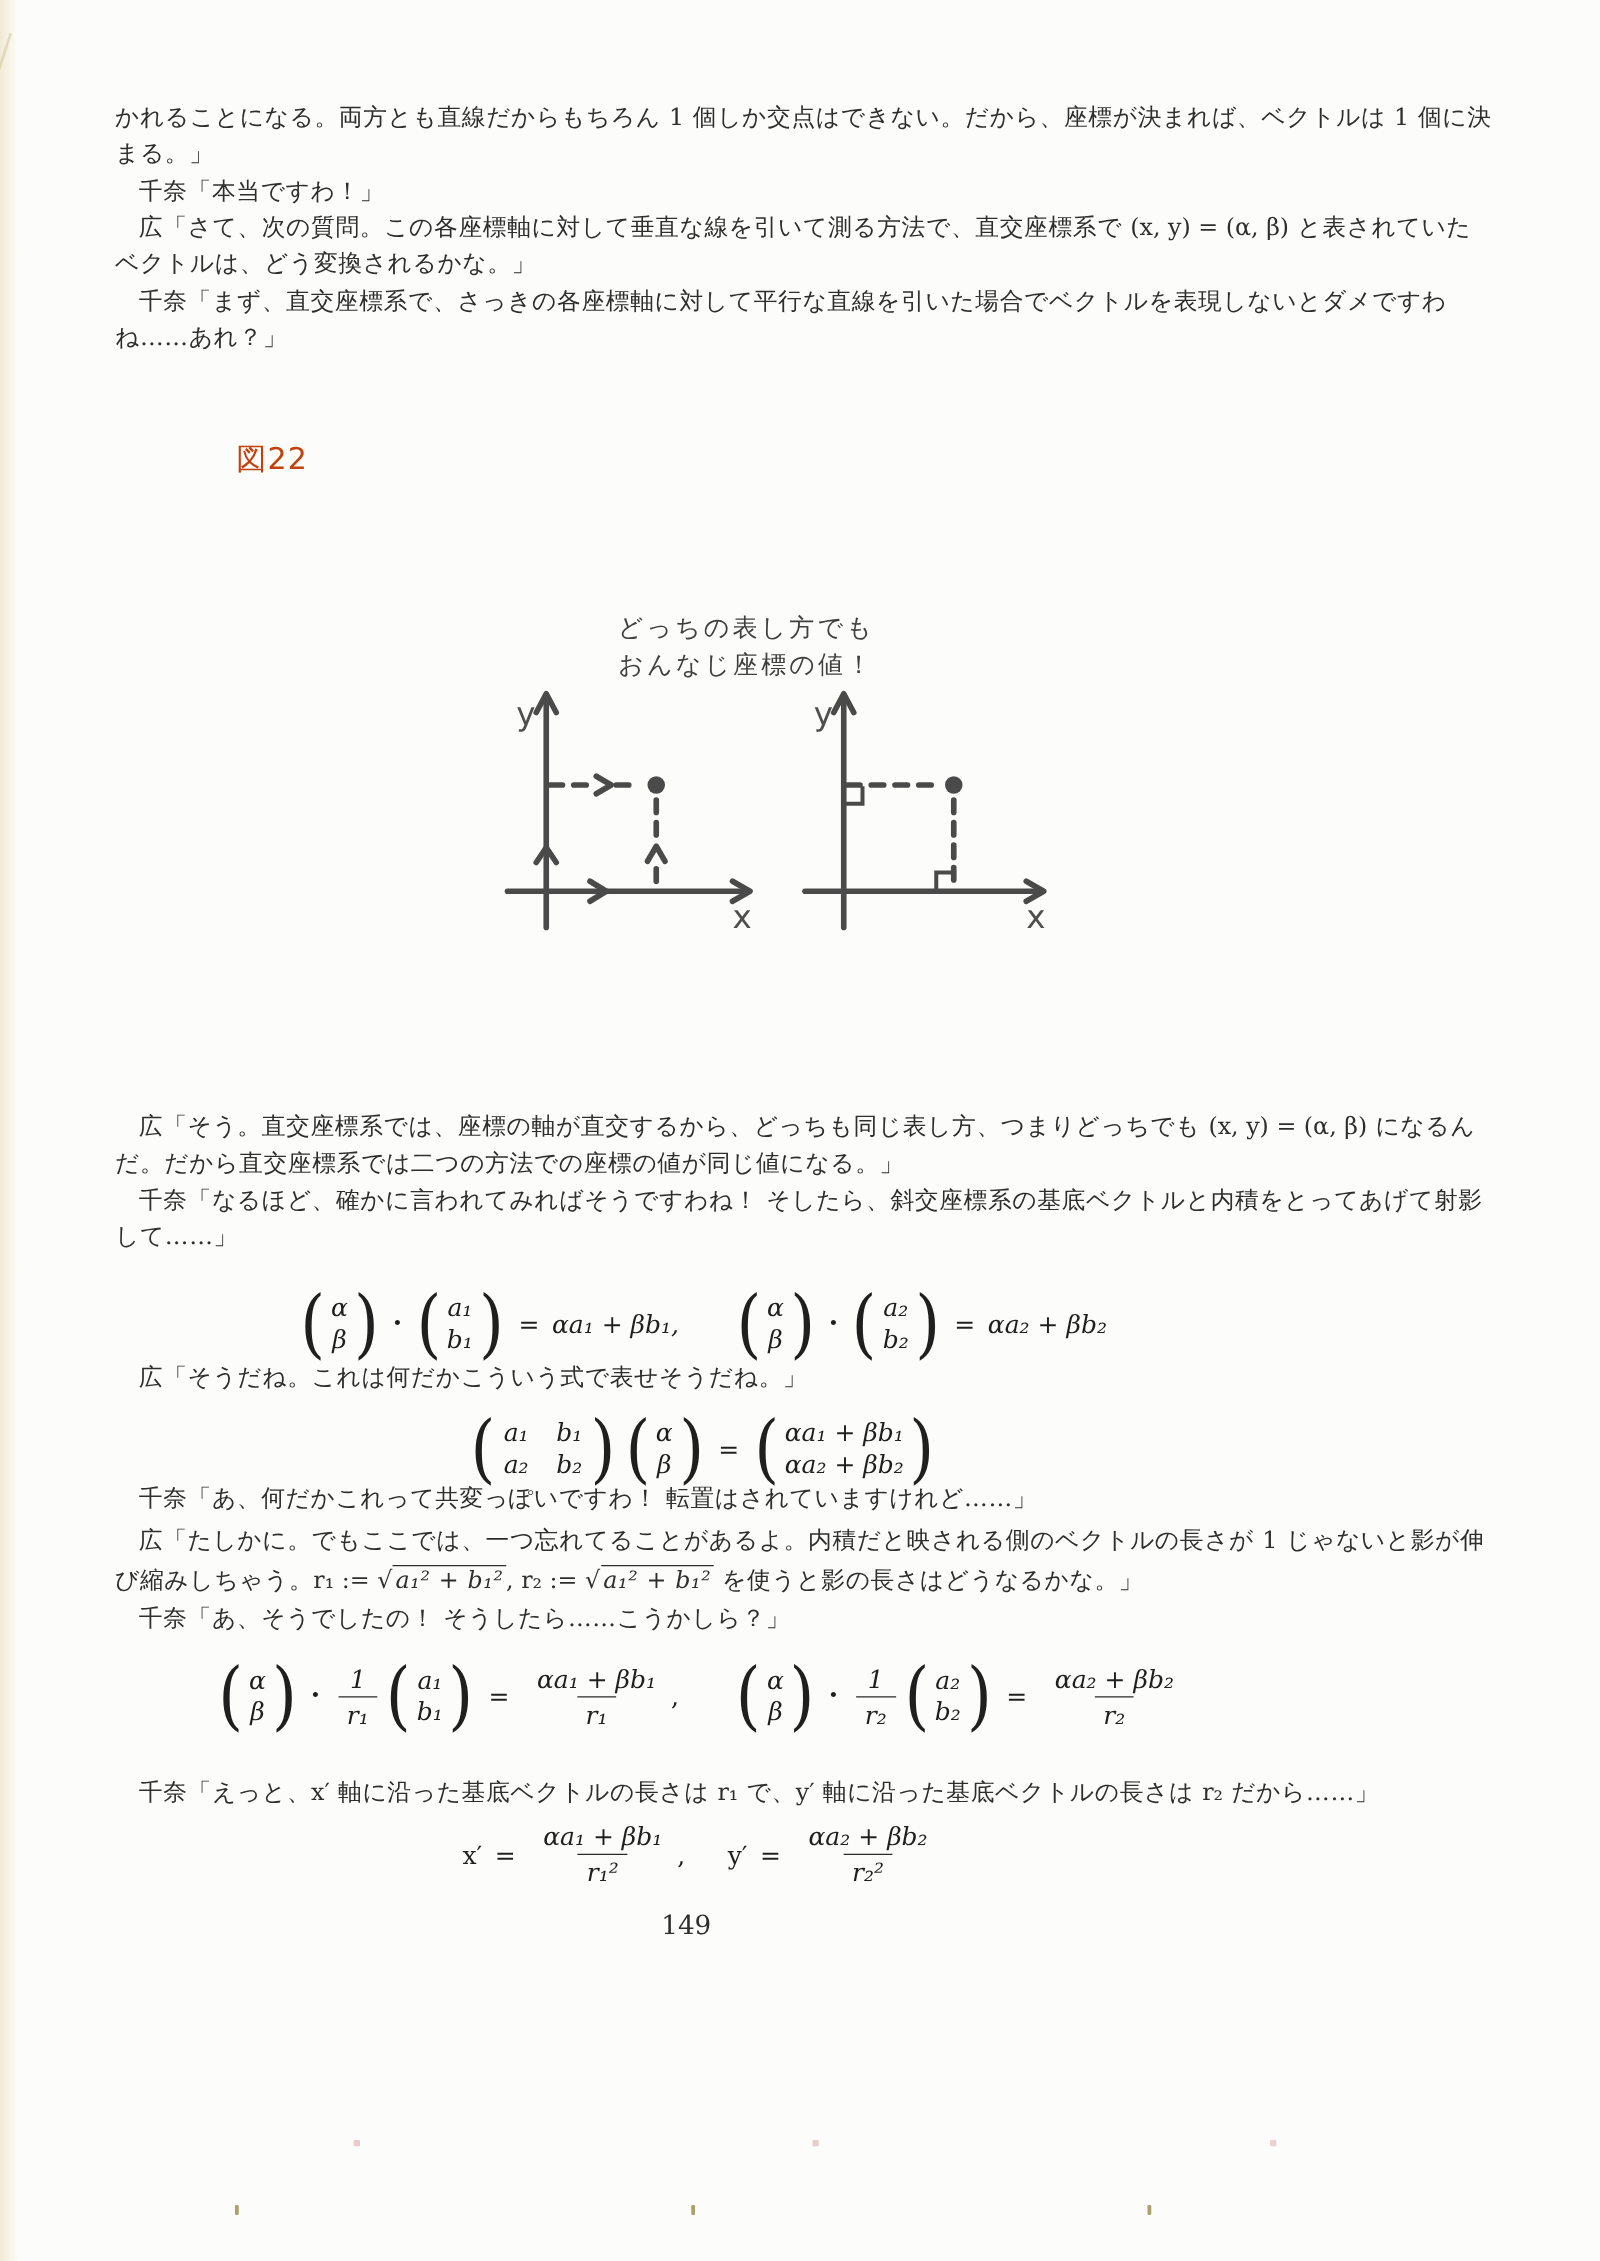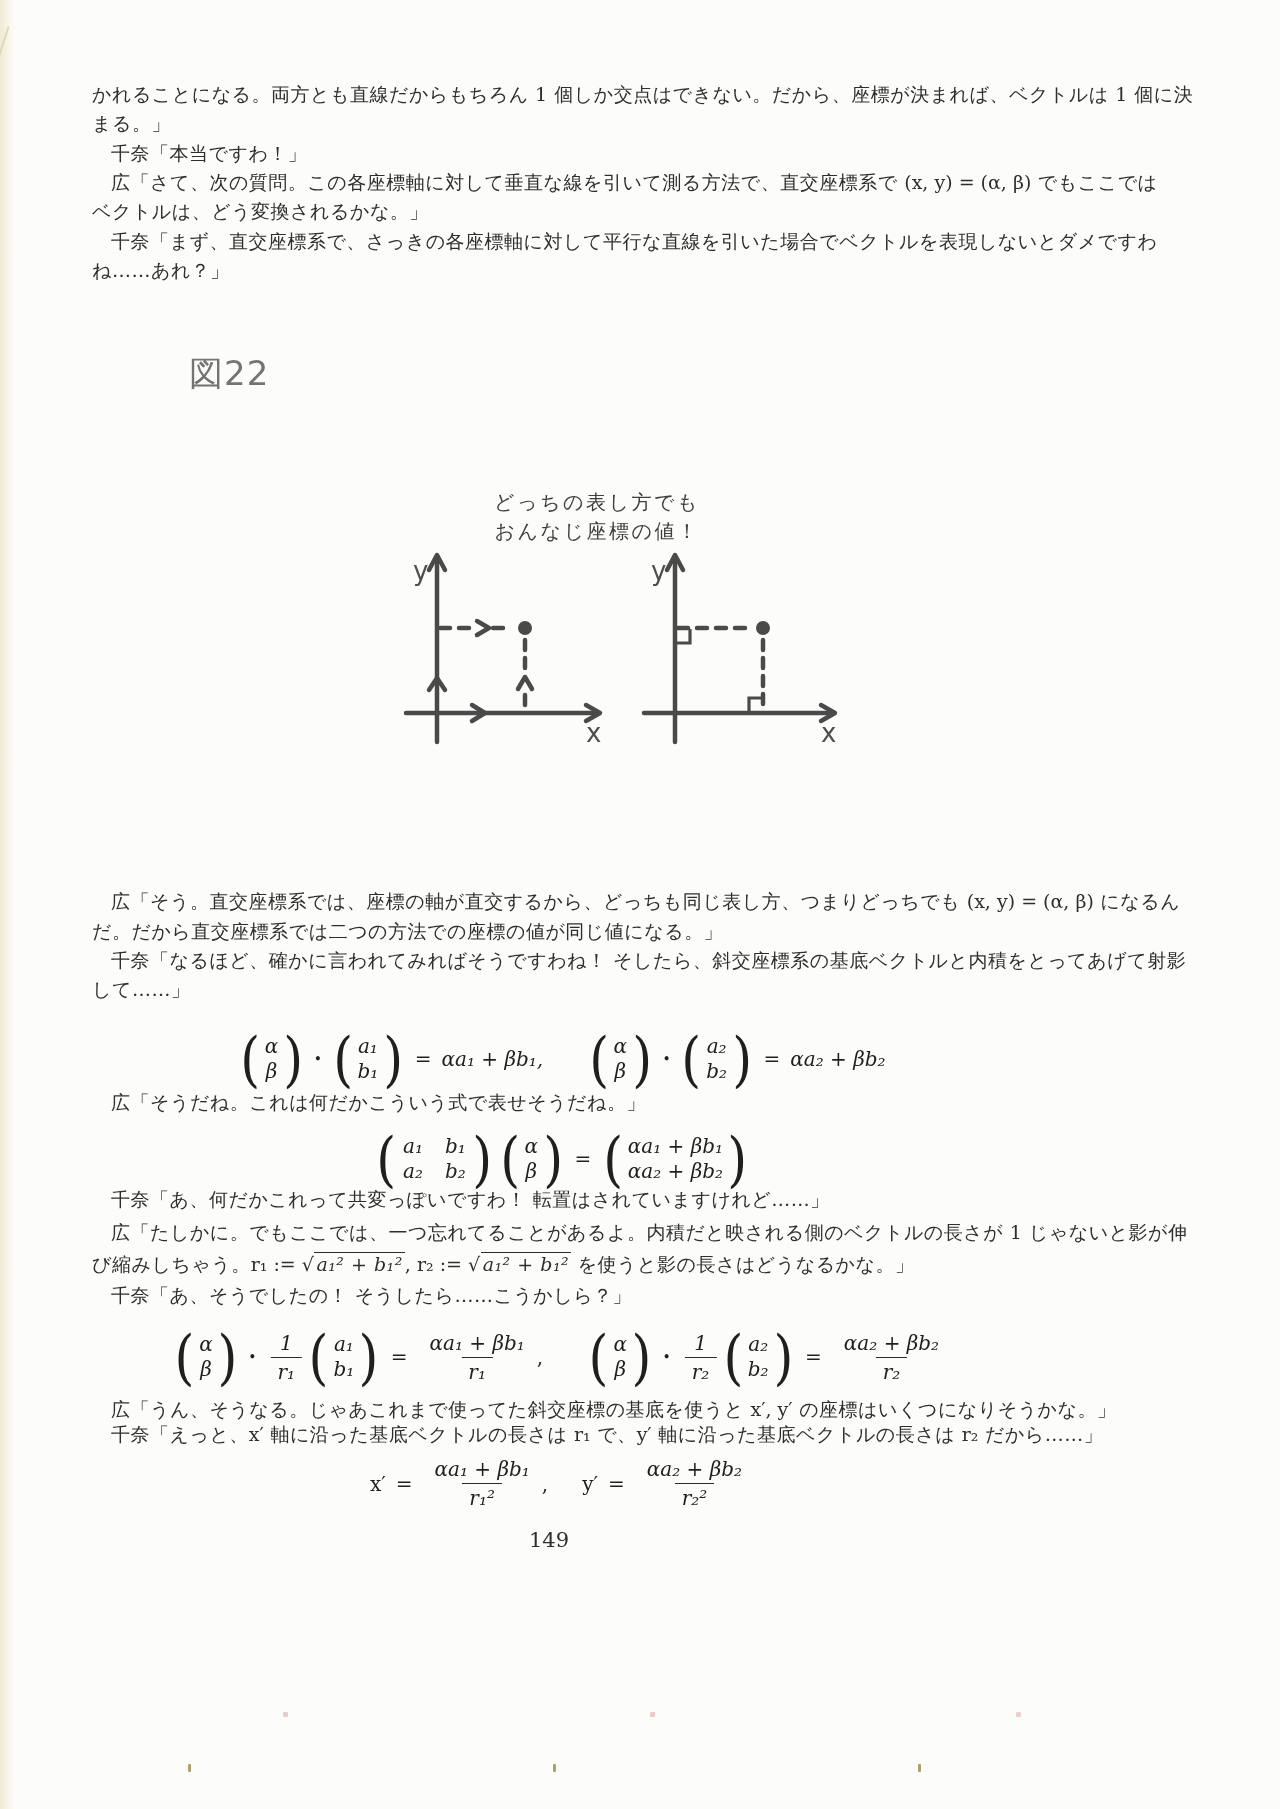--- a/index.html
+++ b/index.html
@@ -10,21 +10,21 @@
         background:linear-gradient(90deg,#f0ead5 0%,#f8f5e9 55%,rgba(255,255,255,0) 100%);}
   .corner-mark{position:absolute;left:2px;top:28px;width:14px;height:34px;
         border-left:2px solid #cfc49a;transform:rotate(18deg);opacity:.55;}
   
   .ln{position:absolute;left:92px;white-space:nowrap;color:#2e2e2e;
       font-size:19px;line-height:27px;letter-spacing:0.5px;text-align:center;}
   .ind{left:111px;}
   .m{letter-spacing:0;}
   
   .fig-label{position:absolute;left:189px;top:351px;font-family:"DejaVu Sans","Liberation Sans",sans-serif;
-      font-size:34px;color:#737373;letter-spacing:1px;}
+      font-size:24px;color:#c2410c;letter-spacing:1px;}
   .cap{position:absolute;left:597px;transform:translateX(-50%);white-space:nowrap;
       font-family:Liberation Mono, monospace;font-size:20px;color:#3f3f3f;letter-spacing:2.5px;}
   .diagram{position:absolute;}
   
   .formula{position:absolute;left:562px;transform:translateX(-50%);display:flex;align-items:center;
       color:#1f1f1f;font-size:20px;white-space:nowrap;}
   .vec{display:inline-flex;align-items:center;}
   .paren{font-size:60px;line-height:58px;font-weight:400;color:#1f1f1f;transform:scaleX(.85);}
   .col{display:inline-flex;flex-direction:column;align-items:center;row-gap:2px;padding:0 3px;}
   .col span{font-style:italic;line-height:23px;}
@@ -48,21 +48,21 @@
 </head>
 <body>
 
 <div id="page">
   <div class="edge"></div>
   <div class="corner-mark"></div>
 
   <div class="ln" style="top:81px">かれることになる。両方とも直線だからもちろん 1 個しか交点はできない。だから、座標が決まれば、ベクトルは 1 個に決</div>
   <div class="ln" style="top:110px">まる。」</div>
   <div class="ln ind" style="top:140px">千奈「本当ですわ！」</div>
-  <div class="ln ind" style="top:169px"><span>広「さて、次の質問。この各座標軸に対して垂直な線を引いて測る方法で、直交座標系で </span><span class="m">(x, y) = (α, β)</span><span> でもここでは</span></div>
+  <div class="ln ind" style="top:169px"><span>広「さて、次の質問。この各座標軸に対して垂直な線を引いて測る方法で、直交座標系で </span><span class="m">(x, y) = (α, β)</span><span> と表されていた</span></div>
   <div class="ln" style="top:198px">ベクトルは、どう変換されるかな。」</div>
   <div class="ln ind" style="top:228px">千奈「まず、直交座標系で、さっきの各座標軸に対して平行な直線を引いた場合でベクトルを表現しないとダメですわ</div>
   <div class="ln" style="top:257px">ね……あれ？」</div>
 
   <div class="fig-label">図22</div>
   <div class="cap" style="top:489px">どっちの表し方でも</div>
   <div class="cap" style="top:518px">おんなじ座標の値！</div>
 
   <svg class="diagram" style="left:392px;top:542px" width="230" height="230" viewBox="0 0 230 230">
     <g stroke="#4a4a4a" stroke-width="4.5" stroke-linecap="round" stroke-linejoin="round" fill="none">
@@ -236,21 +236,20 @@
         </span>
         <span class="paren">)</span>
       </span>
     <span class="eq">=</span>
     <span class="frac">
         <span class="nu">αa₂ + βb₂</span>
         <span class="de">r₂</span>
       </span>
   </div>
 
-  <div class="ln ind" style="top:1396px"><span>広「うん、そうなる。じゃあこれまで使ってた斜交座標の基底を使うと </span><span class="m">x′, y′</span><span> の座標はいくつになりそうかな。」</span></div>
   <div class="ln ind" style="top:1421px"><span>千奈「えっと、</span><span class="m">x′</span><span> 軸に沿った基底ベクトルの長さは </span><span class="m">r₁</span><span> で、</span><span class="m">y′</span><span> 軸に沿った基底ベクトルの長さは </span><span class="m">r₂</span><span> だから……」</span></div>
 
   <div class="formula" style="top:1458px">
     <span class="m">x′</span>
     <span class="eq">=</span>
     <span class="frac">
         <span class="nu">αa₁ + βb₁</span>
         <span class="de">r₁²</span>
       </span>
     <span>,</span>

